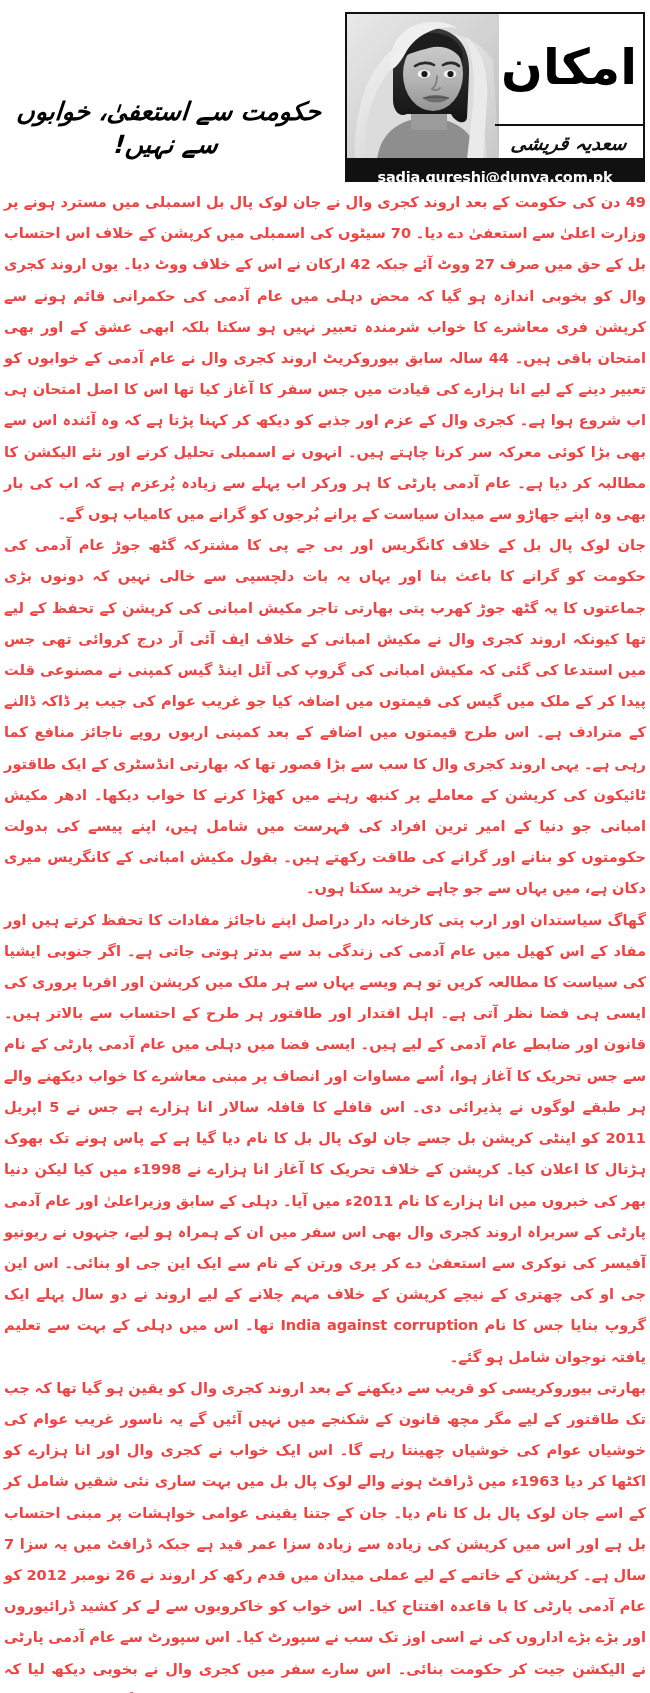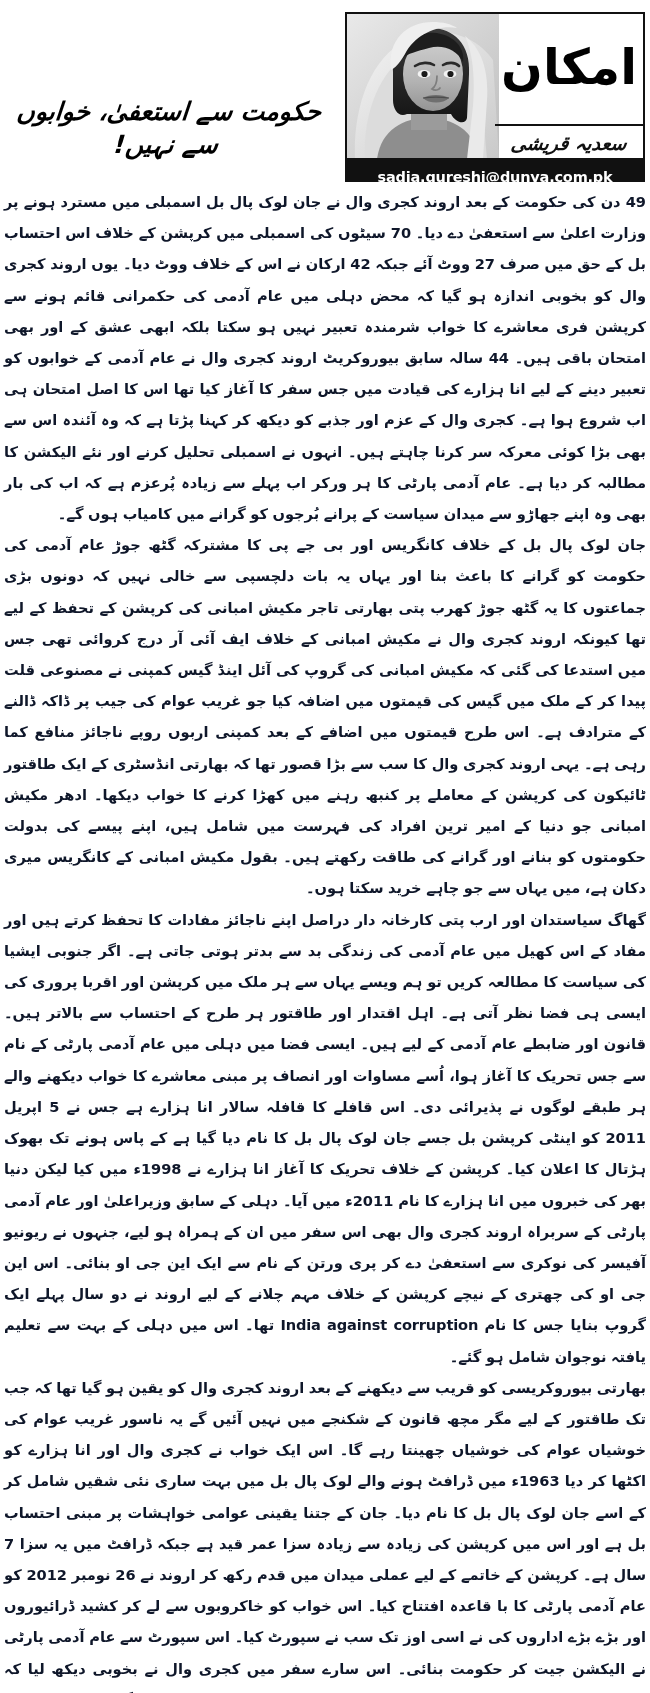--- a/index.html
+++ b/index.html
@@ -140,21 +140,21 @@
     direction: rtl;
     text-align: justify;
     text-align-last: right;
   }
   .article p {
     margin: 0 0 0 0;
     font-family: "DejaVu Sans", sans-serif;
     font-size: 14.6px;
     line-height: 31.2px;
     font-weight: 600;
-    color: #0f172a;
+    color: #ef4444;
     text-align: justify;
     text-align-last: right;
     word-spacing: -0.5px;
     letter-spacing: -0.15px;
   }
 </style>
 </head>
 <body>
 
 <div class="masthead">

